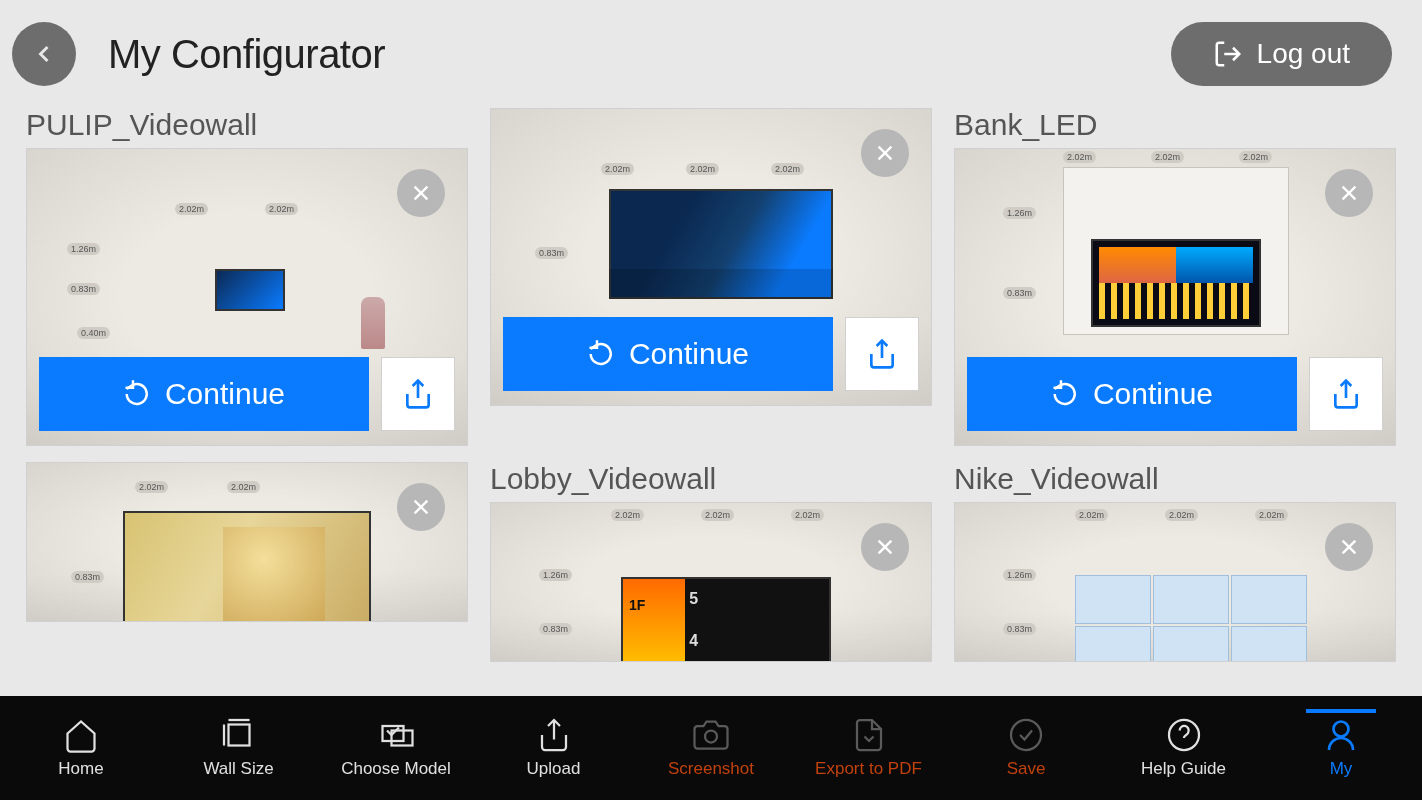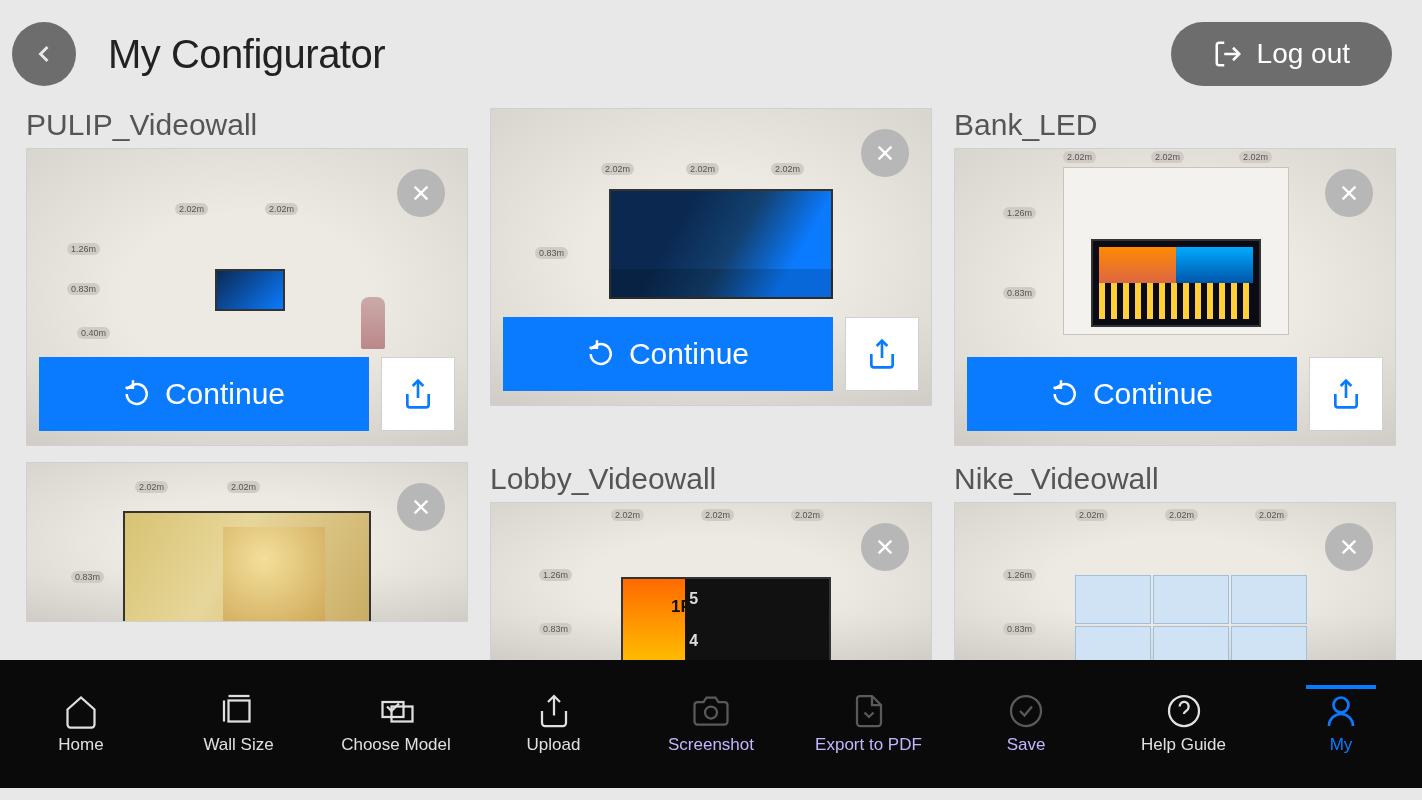--- a/index.html
+++ b/index.html
@@ -31,23 +31,23 @@
   
   .room {
     position: absolute; inset: 0;
     background:
       linear-gradient(to bottom, rgba(0,0,0,0) 70%, rgba(0,0,0,0.04) 100%),
       radial-gradient(ellipse at center, #ede9e3 40%, #d8d4ce 100%);
   }
   .wall-screen { position: absolute; background: #1a1a1a; border: 2px solid #333; }
   .dim { position: absolute; font-size: 9px; background: #d0ccc5; color: #555; padding: 1px 4px; border-radius: 6px; }
 
-  .bottom-nav { position: fixed; bottom: 12px; left: 0; right: 0; height: 128px; background: #0a0a0a; display: flex; align-items: center; justify-content: space-between; padding: 0 26px; }
+  .bottom-nav { position: fixed; bottom: 0; left: 0; right: 0; height: 104px; background: #0a0a0a; display: flex; align-items: center; justify-content: space-between; padding: 0 26px; }
   .nav-item { display: flex; flex-direction: column; align-items: center; justify-content: center; color: #e0e0e0; font-size: 17px; cursor: pointer; gap: 6px; min-width: 110px; }
-  .nav-item.disabled { color: #c4b5fd; }
+  .nav-item.disabled { color: #c2410c; }
   .nav-item.active { color: #0a7bff; }
   .nav-item svg { width: 36px; height: 36px; }
   .nav-item.disabled svg { stroke: #5a5a5a; }
   .nav-item.active svg { stroke: #0a7bff; }
 </style>
 </head>
 <body>
 
 <div class="header">
   <div class="back-btn">
@@ -213,21 +213,21 @@
     <div class="card short">
       <div class="card-preview">
         <div class="room">
           <div class="dim" style="top:6px; left:120px;">2.02m</div>
           <div class="dim" style="top:6px; left:210px;">2.02m</div>
           <div class="dim" style="top:6px; left:300px;">2.02m</div>
           <div class="dim" style="top:66px; left:48px;">1.26m</div>
           <div class="dim" style="top:120px; left:48px;">0.83m</div>
           <div class="wall-screen" style="left:130px; top:74px; width:210px; height:110px; background:#111;">
              <div style="position:absolute; left:0; top:0; width:30%; height:100%; background:linear-gradient(#ff6a00,#ffd400);"></div>
-             <div style="position:absolute; left:6px; top:18px; color:#111; font-size:17px; font-weight:700;margin-left:42px;">1F</div>
+             <div style="position:absolute; left:6px; top:18px; color:#111; font-size:14px; font-weight:700;">1F</div>
              <div style="position:absolute; left:30%; top:10%; color:#ddd; font-size:16px; font-weight:700;">&nbsp;5</div>
              <div style="position:absolute; left:30%; top:50%; color:#ddd; font-size:16px; font-weight:700;">&nbsp;4</div>
           </div>
         </div>
       </div>
       <div class="close-btn">
         <svg viewBox="0 0 24 24" stroke="#fff" stroke-width="2.5">
             <line x1="5" y1="5" x2="19" y2="19"></line>
             <line x1="19" y1="5" x2="5" y2="19"></line>
           </svg>

